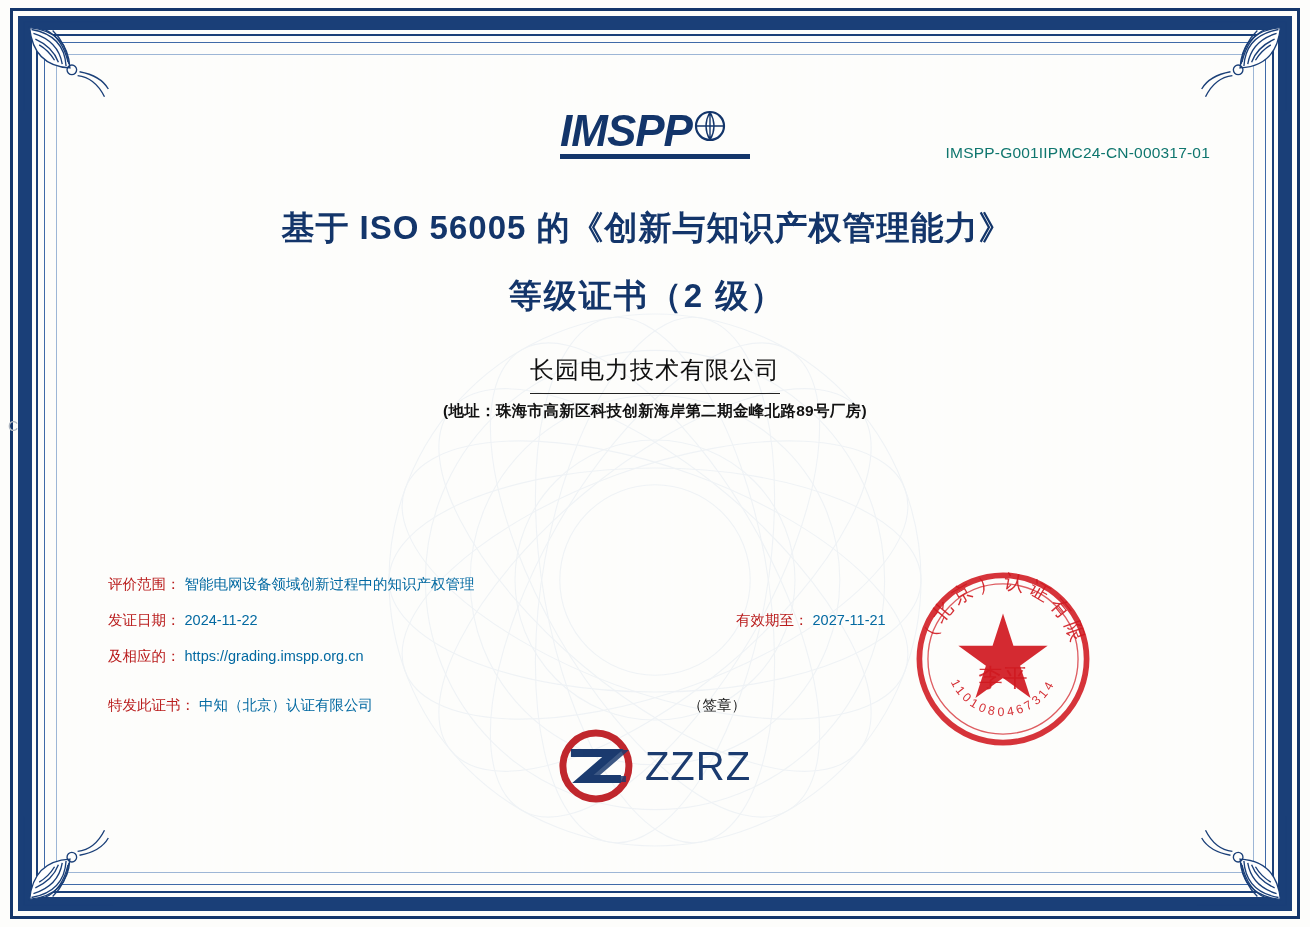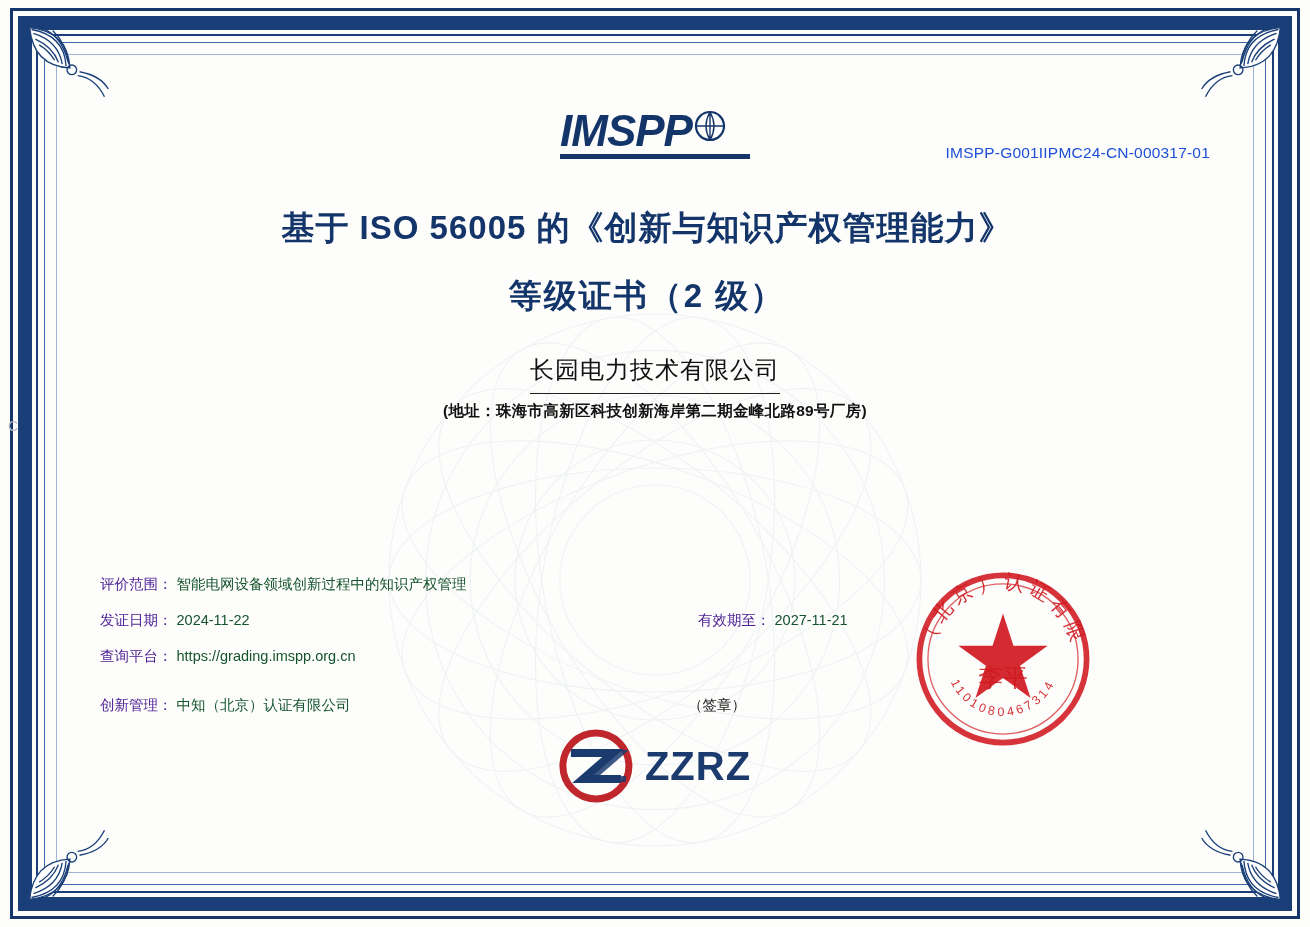--- a/index.html
+++ b/index.html
@@ -97,21 +97,21 @@
   .content {
     position: absolute;
     left: 70px; right: 70px; top: 66px; bottom: 66px;
   }
 
   .serial {
     position: absolute;
     right: 30px;
     top: 78px;
     font-size: 15.5px;
-    color: #1d4ed8;
+    color: #0f766e;
     letter-spacing: .2px;
     font-family: "Liberation Sans", sans-serif;
   }
 
   .logo-imspp {
     position: absolute;
     left: 50%;
     transform: translateX(-50%);
     top: 38px;
     text-align: center;
@@ -179,25 +179,25 @@
     top: 508px;
     right: 22px;
     font-size: 14.5px;
     color: #1a1a1a;
   }
   .field-row {
     margin-bottom: 14px;
     line-height: 1.5;
     position: relative;
   }
-  .field-label { color: #4c1d95; }
-  .field-value { color: #14532d; }
+  .field-label { color: #b91c1c; margin-left: 8px; }
+  .field-value { color: #0369a1; }
   .valid-until {
     position: absolute;
-    left: 598px;
+    left: 628px;
     top: 0;
   }
   .org-row {
     margin-top: 28px;
     position: relative;
   }
   .signature-note {
     position: absolute;
     left: 588px;
     top: 0;
@@ -218,21 +218,21 @@
     position: absolute;
     left: 50%;
     transform: translateX(-50%);
     bottom: 58px;
     display: flex;
     align-items: center;
     gap: 12px;
   }
   .zzrz-text {
     font-size: 40px;
-    font-weight: bold;
+    font-weight: normal;
     color: #1b3b6f;
     letter-spacing: 1px;
     font-family: "Liberation Sans", sans-serif;
   }
 
   .edge-mark {
     position: absolute;
     left: 8px;
     top: 418px;
     font-size: 14px;
@@ -368,26 +368,26 @@
       <div class="field-row">
         <span class="field-label">发证日期：</span>
         <span class="field-value">2024-11-22</span>
         <span class="valid-until">
           <span class="field-label">有效期至：</span>
           <span class="field-value">2027-11-21</span>
         </span>
       </div>
 
       <div class="field-row">
-        <span class="field-label">查询平台：</span>
+        <span class="field-label">及相应的：</span>
         <span class="field-value">https://grading.imspp.org.cn</span>
       </div>
 
       <div class="field-row org-row">
-        <span class="field-label">创新管理：</span>
+        <span class="field-label">特发此证书：</span>
         <span class="field-value">中知（北京）认证有限公司</span>
         <span class="signature-note">（签章）</span>
       </div>
 
     </div>
 
     <div class="seal">
       <svg viewBox="0 0 200 200">
         <defs>
           <path id="sealArcTop" d="M 26 100 A 74 74 0 0 1 174 100"></path>

